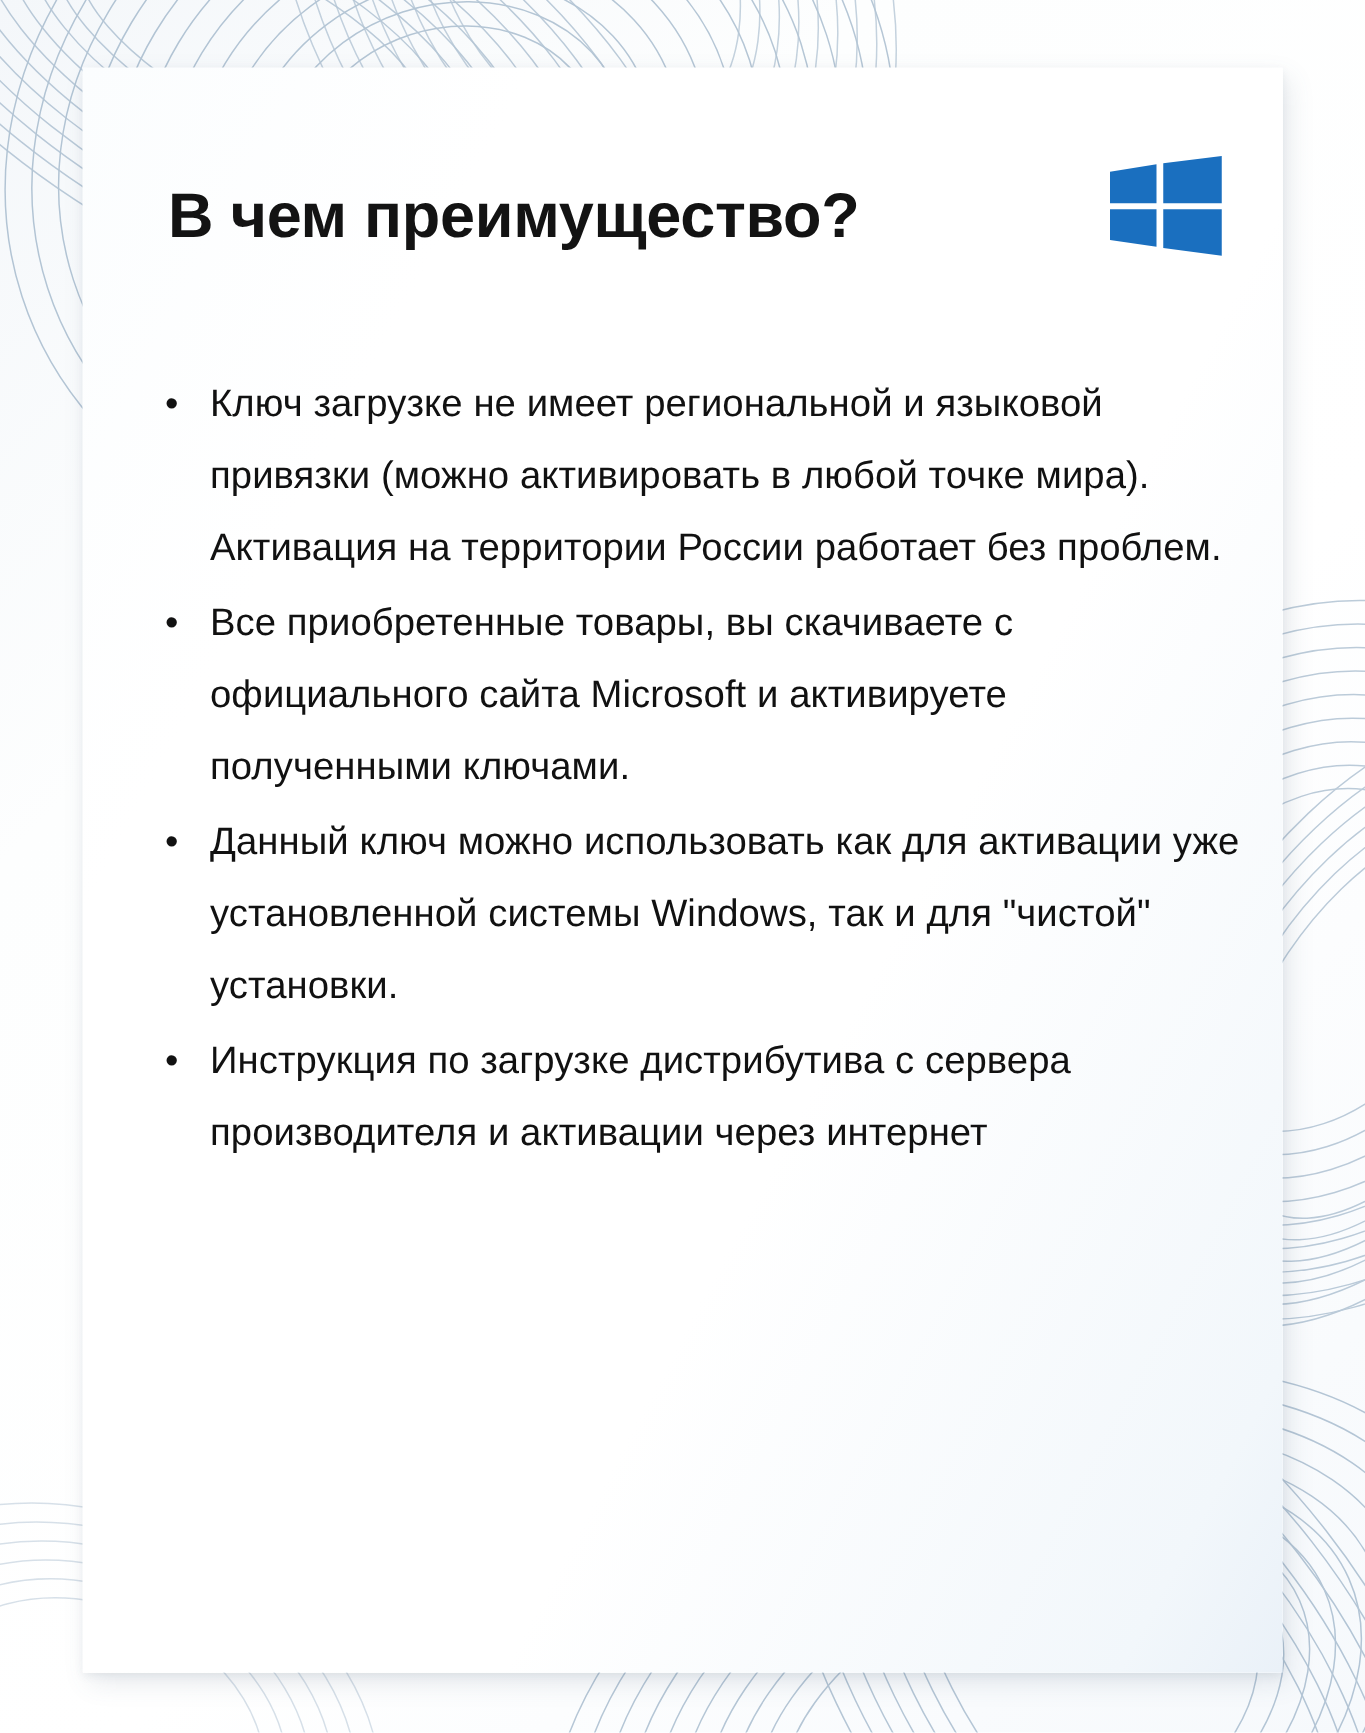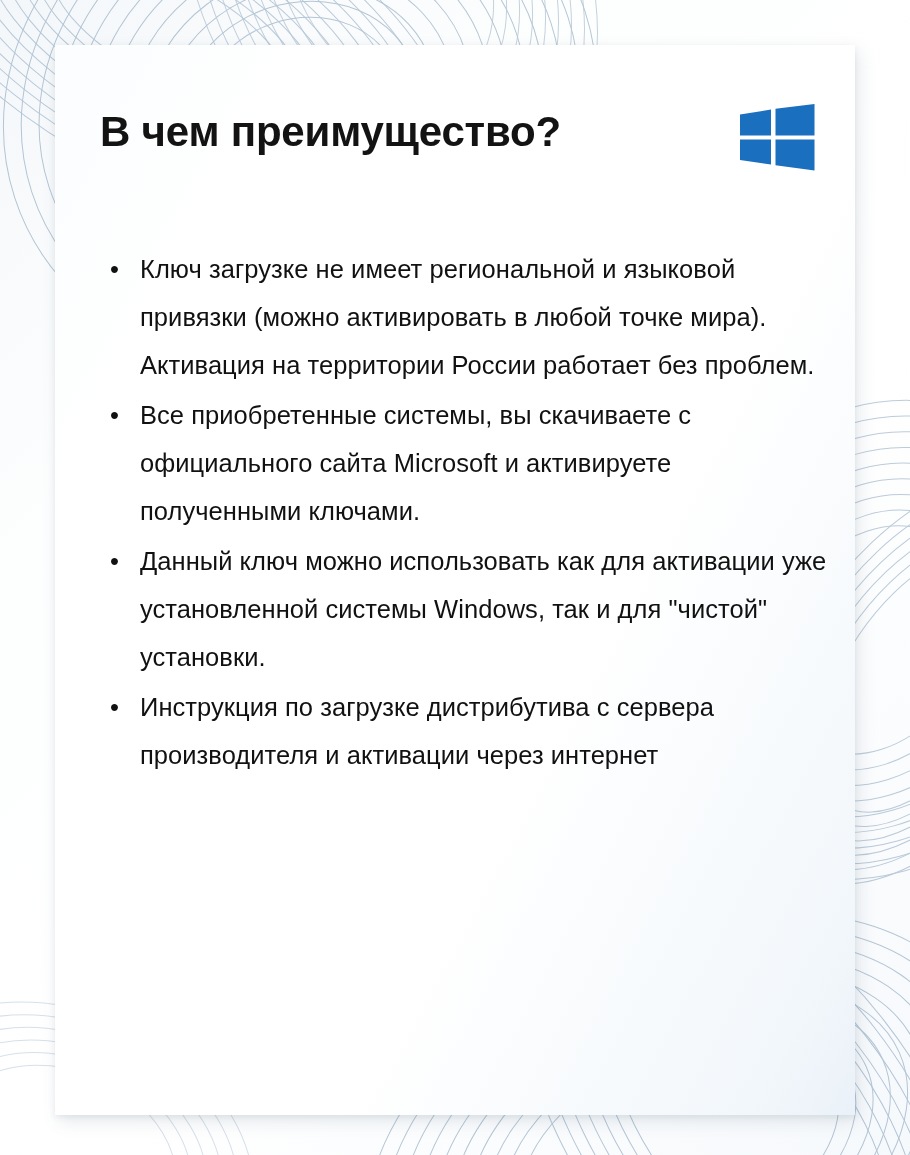--- a/index.html
+++ b/index.html
@@ -77,21 +77,21 @@
     position: absolute;
     left: 45px;
     top: 55px;
     right: 38px;
     height: 78px;
   }
   #page-title {
     position: absolute;
     left: 0;
     top: 0;
-    margin: 0;
+    margin: 12px;
     font-size: 42px;
     font-weight: 700;
     letter-spacing: -0.2px;
     color: #131313;
     line-height: 64px;
     white-space: nowrap;
   }
   #windows-logo {
     position: absolute;
     right: 0;
@@ -248,21 +248,21 @@
       </svg>
     </div>
 
     <ul id="benefits-list">
       <li class="bullet-item">
         <span class="bullet-dot">•</span>
         <span class="bullet-text">Ключ загрузке не имеет региональной и языковой привязки (можно активировать в любой точке мира). Активация на территории России работает без проблем.</span>
       </li>
       <li class="bullet-item">
         <span class="bullet-dot">•</span>
-        <span class="bullet-text">Все приобретенные системы, вы скачиваете с официального сайта Microsoft и активируете полученными ключами.</span>
+        <span class="bullet-text">Все приобретенные товары, вы скачиваете с официального сайта Microsoft и активируете полученными ключами.</span>
       </li>
       <li class="bullet-item">
         <span class="bullet-dot">•</span>
         <span class="bullet-text">Данный ключ можно использовать как для активации уже установленной системы Windows, так и для "чистой" установки.</span>
       </li>
       <li class="bullet-item">
         <span class="bullet-dot">•</span>
         <span class="bullet-text">Инструкция по загрузке дистрибутива с сервера производителя и активации через интернет</span>
       </li>
     </ul>

